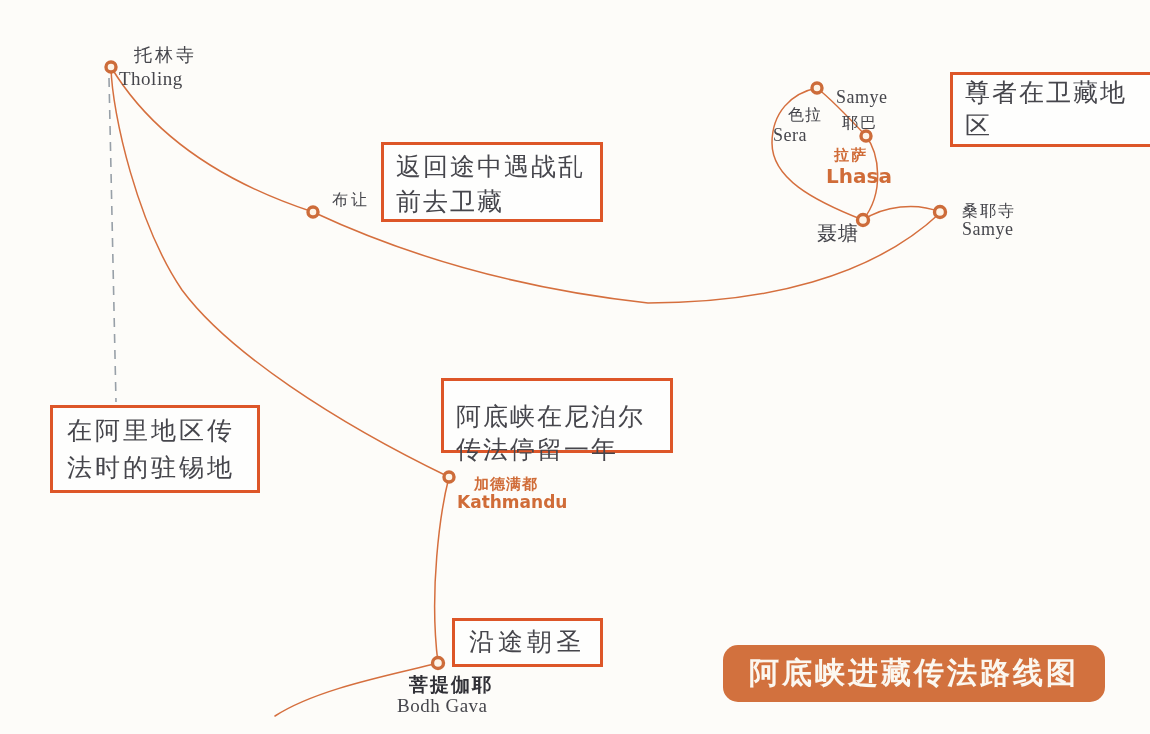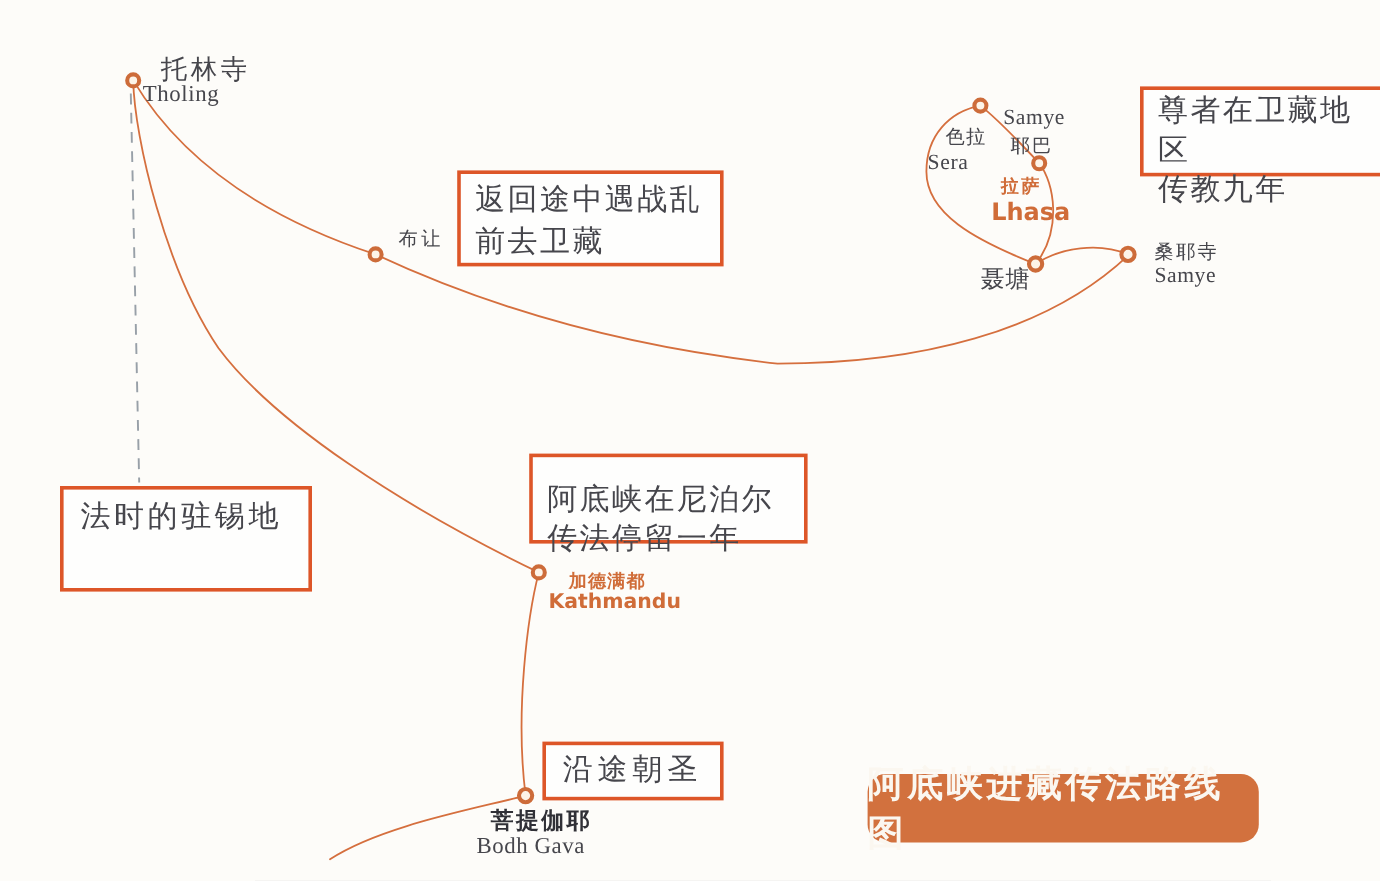--- a/index.html
+++ b/index.html
@@ -58,21 +58,21 @@
     <circle class="marker" cx="111" cy="67" r="5"></circle>
     <circle class="marker" cx="313" cy="212" r="5"></circle>
     <circle class="marker" cx="817" cy="88" r="5"></circle>
     <circle class="marker" cx="866" cy="136" r="5"></circle>
     <circle class="marker" cx="863" cy="220" r="5.5"></circle>
     <circle class="marker" cx="940" cy="212" r="5.5"></circle>
     <circle class="marker" cx="449" cy="477" r="5"></circle>
     <circle class="marker" cx="438" cy="663" r="5.5"></circle>
   </svg>
 
-  <div class="lbl zh-serif" style="left:134px;top:46px;font-size:22px;">托林寺</div>
+  <div class="lbl zh-serif" style="left:134px;top:46px;font-size:18px;">托林寺</div>
   <div class="lbl en-serif" style="left:119px;top:69px;font-size:19px;">Tholing</div>
 
   <div class="lbl zh-serif" style="left:332px;top:191px;font-size:16px;">布让</div>
 
   <div class="lbl zh-serif" style="left:842px;top:66px;font-size:16px;letter-spacing:2px;margin-top:48px;">耶巴</div>
   <div class="lbl en-serif" style="left:836px;top:88px;font-size:18px;">Samye</div>
 
   <div class="lbl zh-serif" style="left:788px;top:106px;font-size:16px;letter-spacing:1px;">色拉</div>
   <div class="lbl en-serif" style="left:773px;top:126px;font-size:18px;">Sera</div>
 
@@ -85,38 +85,38 @@
   <div class="lbl en-serif" style="left:962px;top:220px;font-size:18px;">Samye</div>
 
   <div class="lbl orange" style="left:474px;top:476px;font-size:15px;letter-spacing:1px;">加德满都</div>
   <div class="lbl orange" style="left:457px;top:493px;font-size:17px;">Kathmandu</div>
 
   <div class="lbl darkbold" style="left:409px;top:674px;font-size:19px;letter-spacing:2px;">菩提伽耶</div>
   <div class="lbl en-serif" style="left:397px;top:696px;font-size:19px;">Bodh Gava</div>
 
   <div class="note" style="left:918px;top:72px;width:209px;height:75px;line-height:33px;padding-top:1px;margin-left:32px;">
     <span class="ln">尊者在卫藏地区</span>
-    <span class="ln">传教九年</span>
   </div>
 
   <div class="note" style="left:381px;top:142px;width:222px;height:80px;line-height:35px;">
     <span class="ln">返回途中遇战乱</span>
     <span class="ln">前去卫藏</span>
   </div>
 
   <div class="note" style="left:441px;top:378px;width:232px;height:75px;line-height:33px;padding-top:19px;">
     <span class="ln">阿底峡在尼泊尔</span>
     <span class="ln">传法停留一年</span>
   </div>
 
   <div class="note" style="left:50px;top:405px;width:210px;height:88px;line-height:37px;letter-spacing:3px;padding:4px 14px;">
+    <span class="ln">在阿里地区传</span>
     <span class="ln">法时的驻锡地</span>
   </div>
 
   <div class="note" style="left:452px;top:618px;width:151px;height:49px;line-height:41px;letter-spacing:4px;padding:0 14px;">
     <span class="ln">沿途朝圣</span>
   </div>
 
-  <div class="maptitle" style="left:723px;top:645px;width:326px;height:57px;">
+  <div class="maptitle" style="left:723px;top:645px;width:382px;height:57px;">
     <span>阿底峡进藏传法路线图</span>
   </div>
 
 </div>
 
 </body></html>

